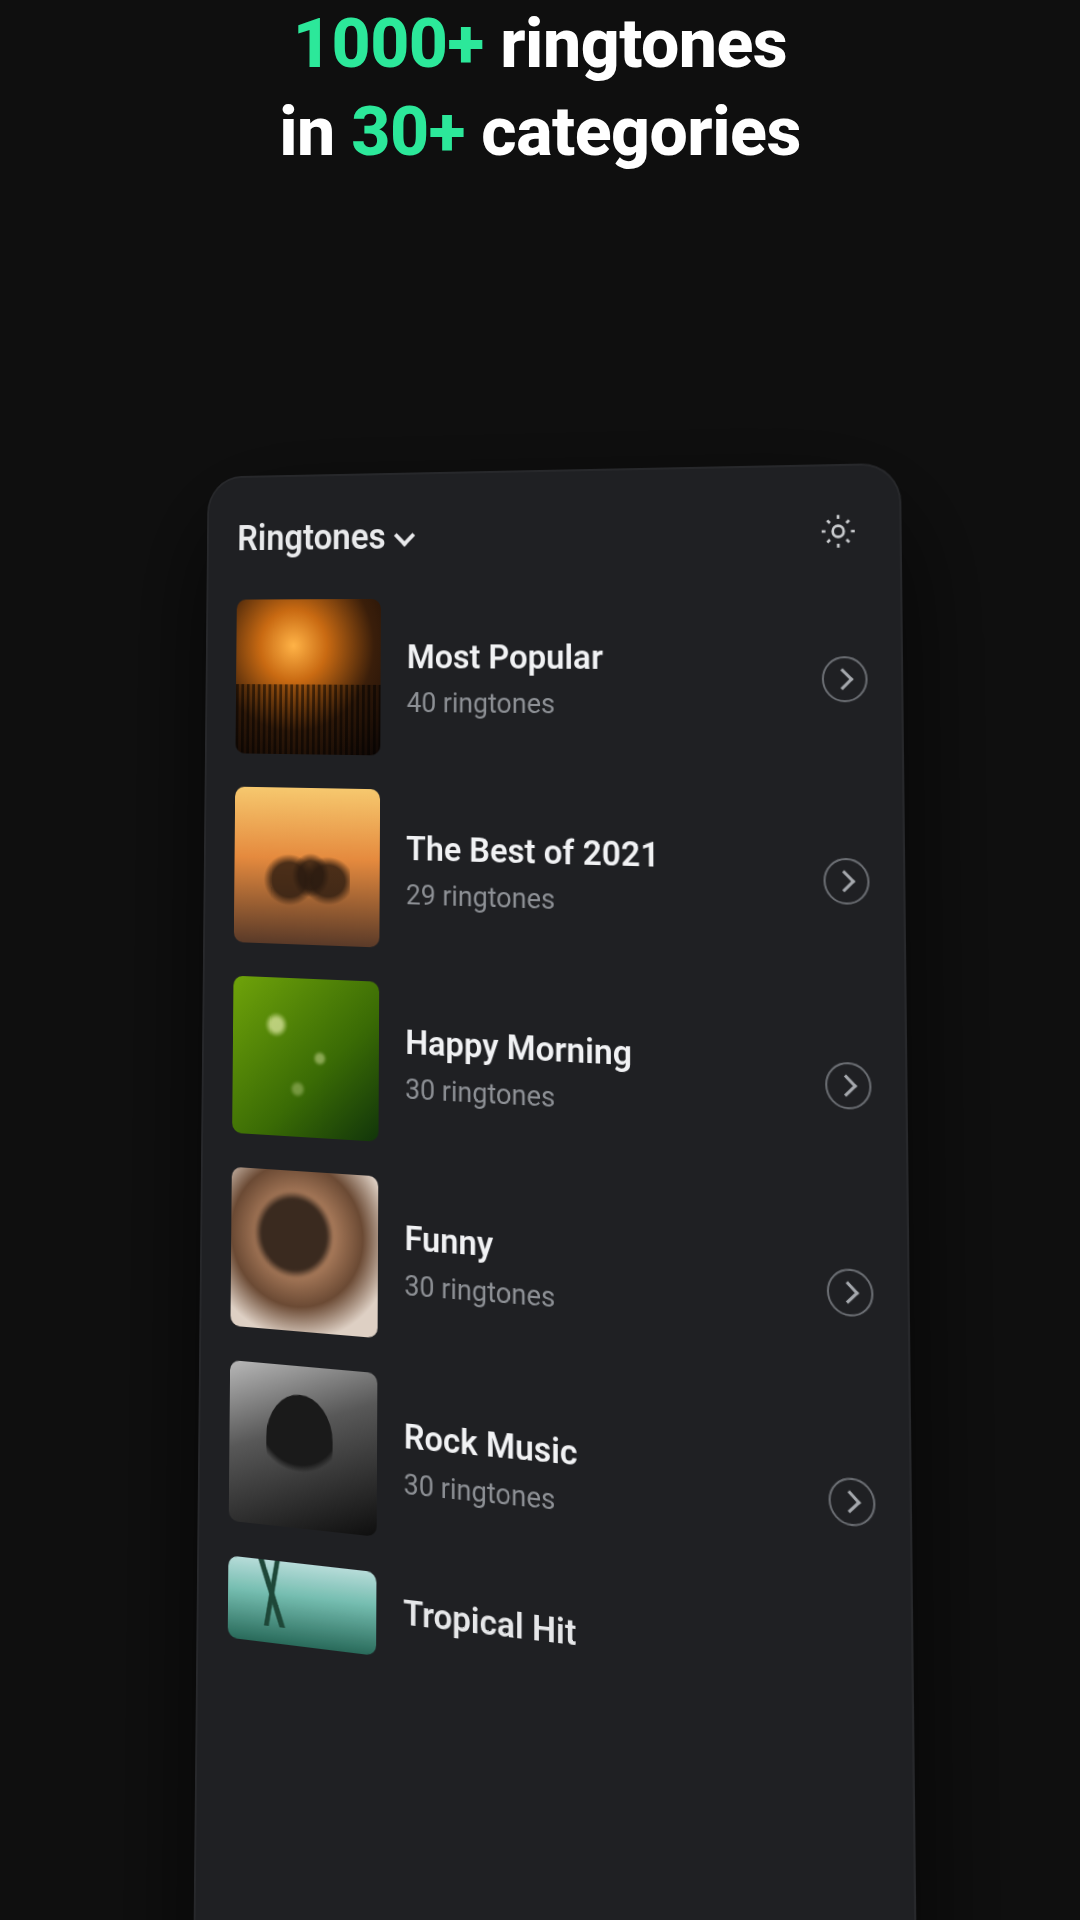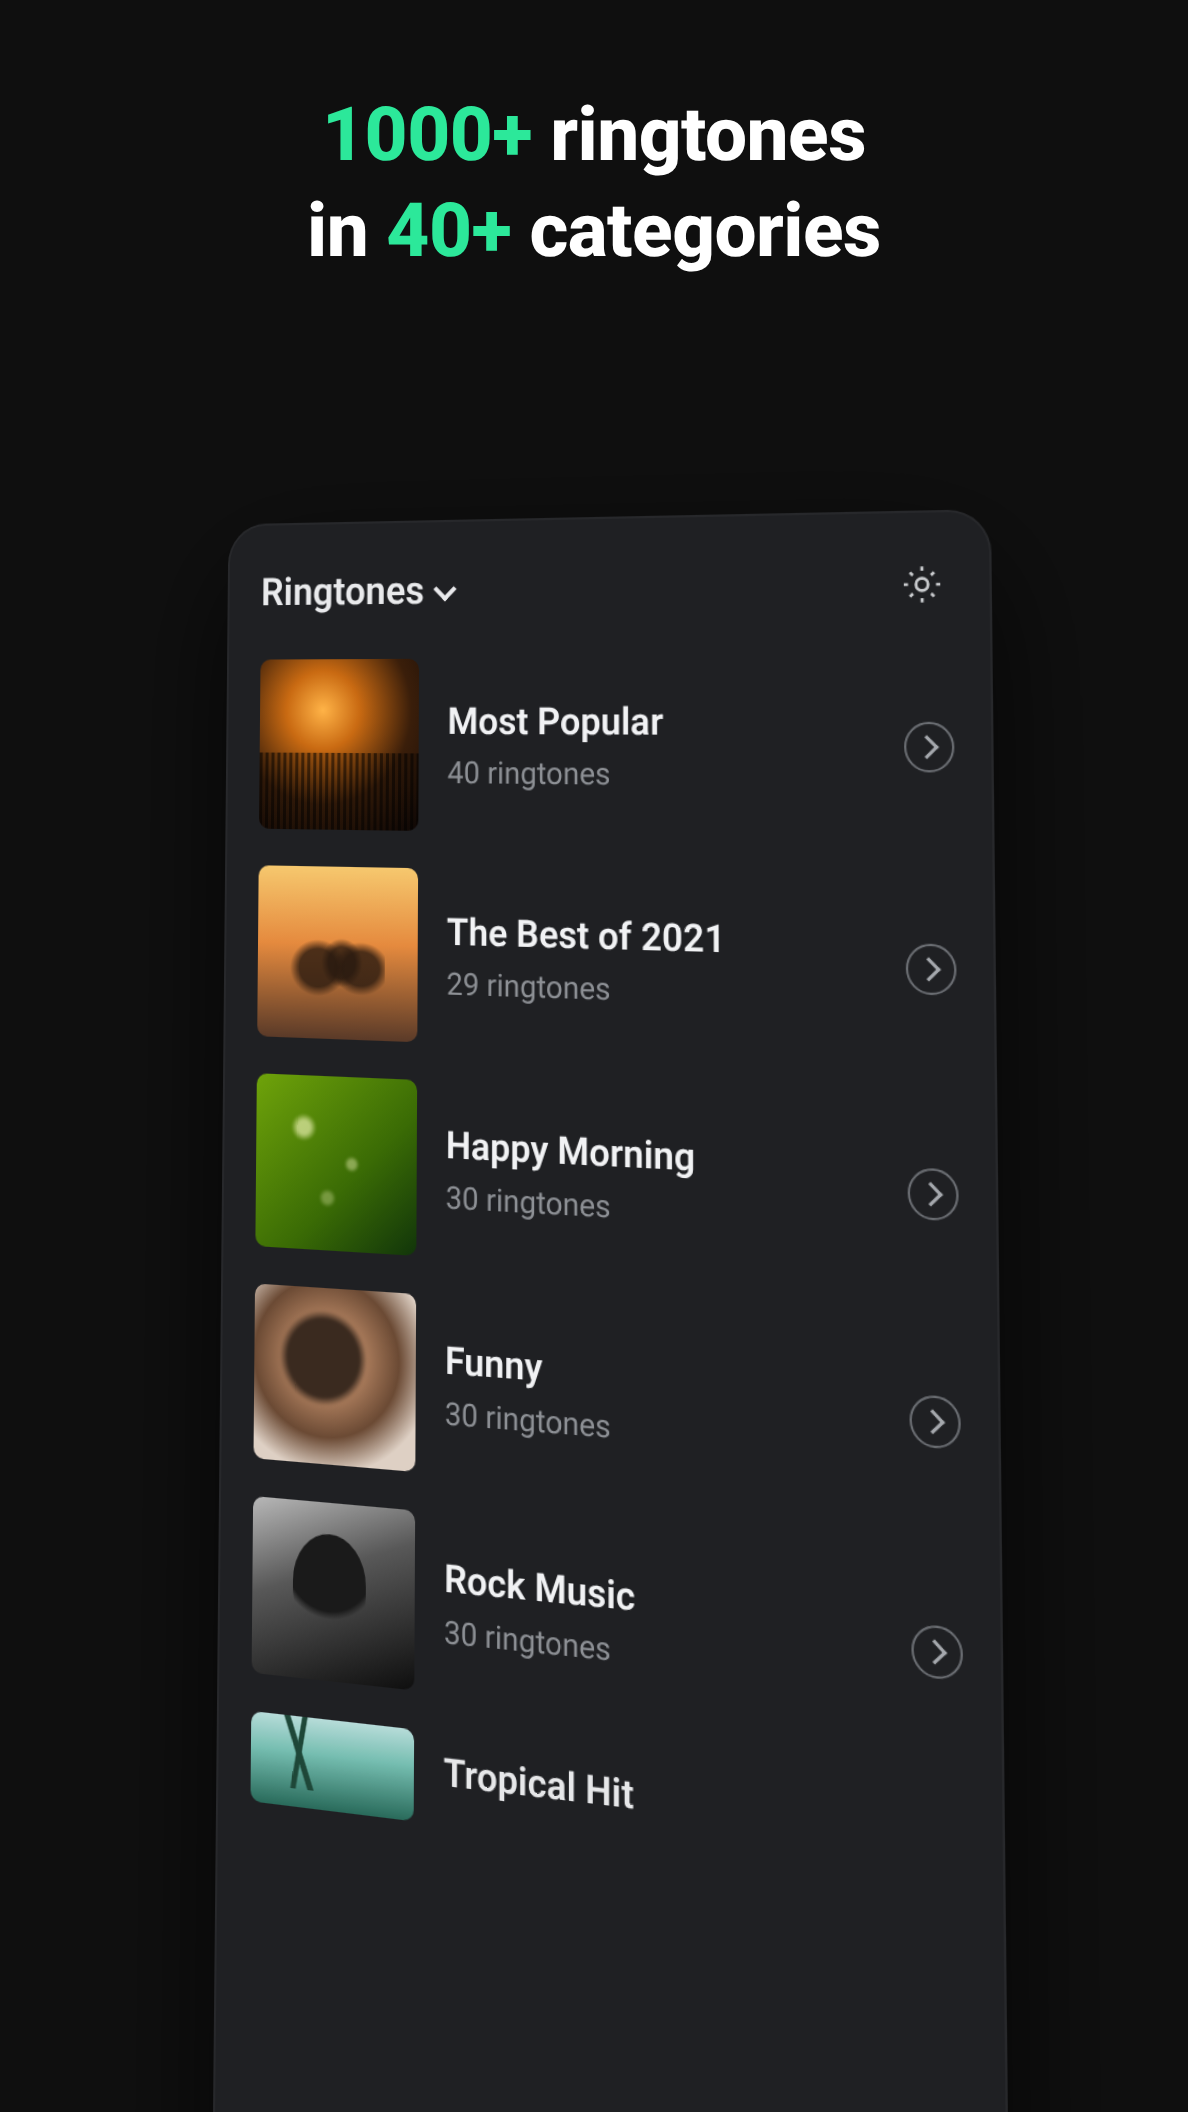--- a/index.html
+++ b/index.html
@@ -7,21 +7,20 @@
       width: 1080px;
       height: 1920px;
       background: #0f0f0f;
       font-family: -apple-system, BlinkMacSystemFont, "Segoe UI", Roboto, sans-serif;
       color: #fff;
       overflow: hidden;
       position: relative;
     }
     .promo {
       text-align: center;
-      padding-top: 78px;
       font-weight: 800;
       font-size: 68px;
       line-height: 1.3;
       letter-spacing: -0.5px;
     }
     .accent { color: #2ce89a; }
     .scene {
       position: absolute;
       left: 50%;
       top: 470px;
@@ -130,21 +129,21 @@
     .row.cut .thumb { height: 80px; }
   </style>
 </head>
 <body>
 
 <div class="promo">
   <div>
     <span class="accent">1000+</span><span> ringtones</span>
   </div>
   <div>
-    <span>in </span><span class="accent">40+</span><span> categories</span>
+    <span>in </span><span class="accent">30+</span><span> categories</span>
   </div>
 </div>
 
 <div class="scene">
   <div class="device">
 
     <div class="hdr">
       <div class="hdr-title">
         <span>Ringtones</span>
         <span class="chev-down"></span>

